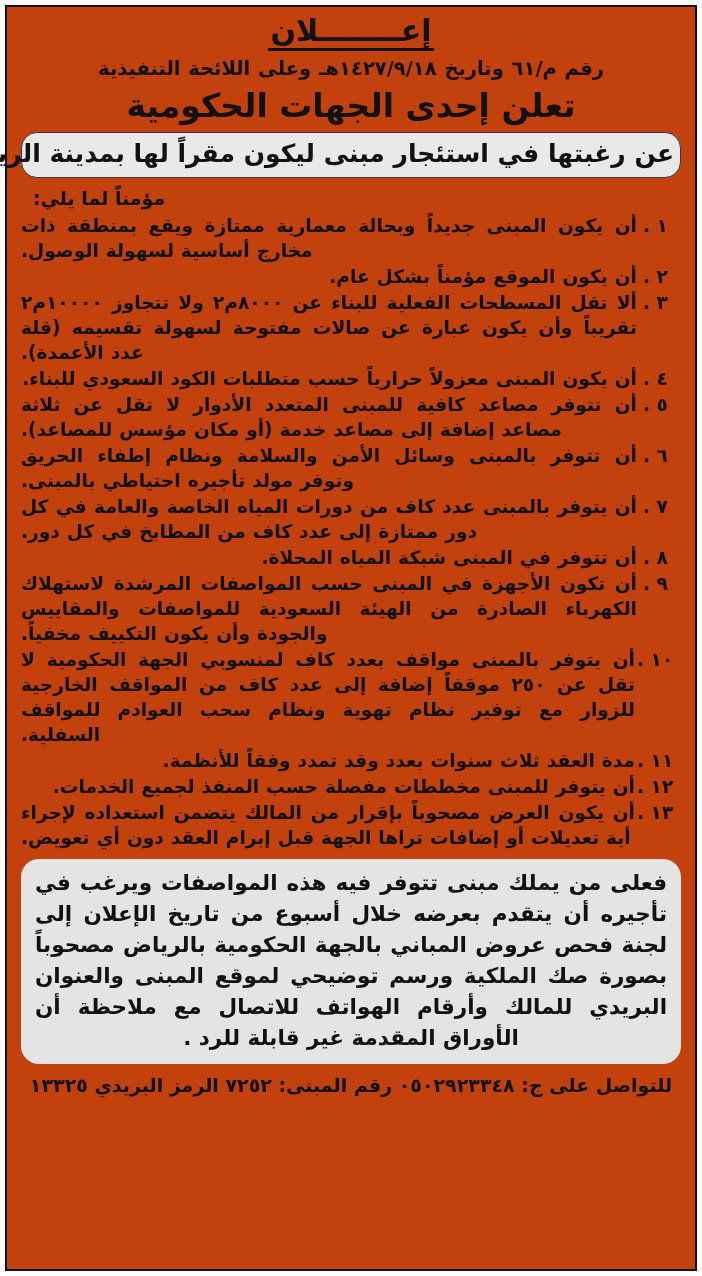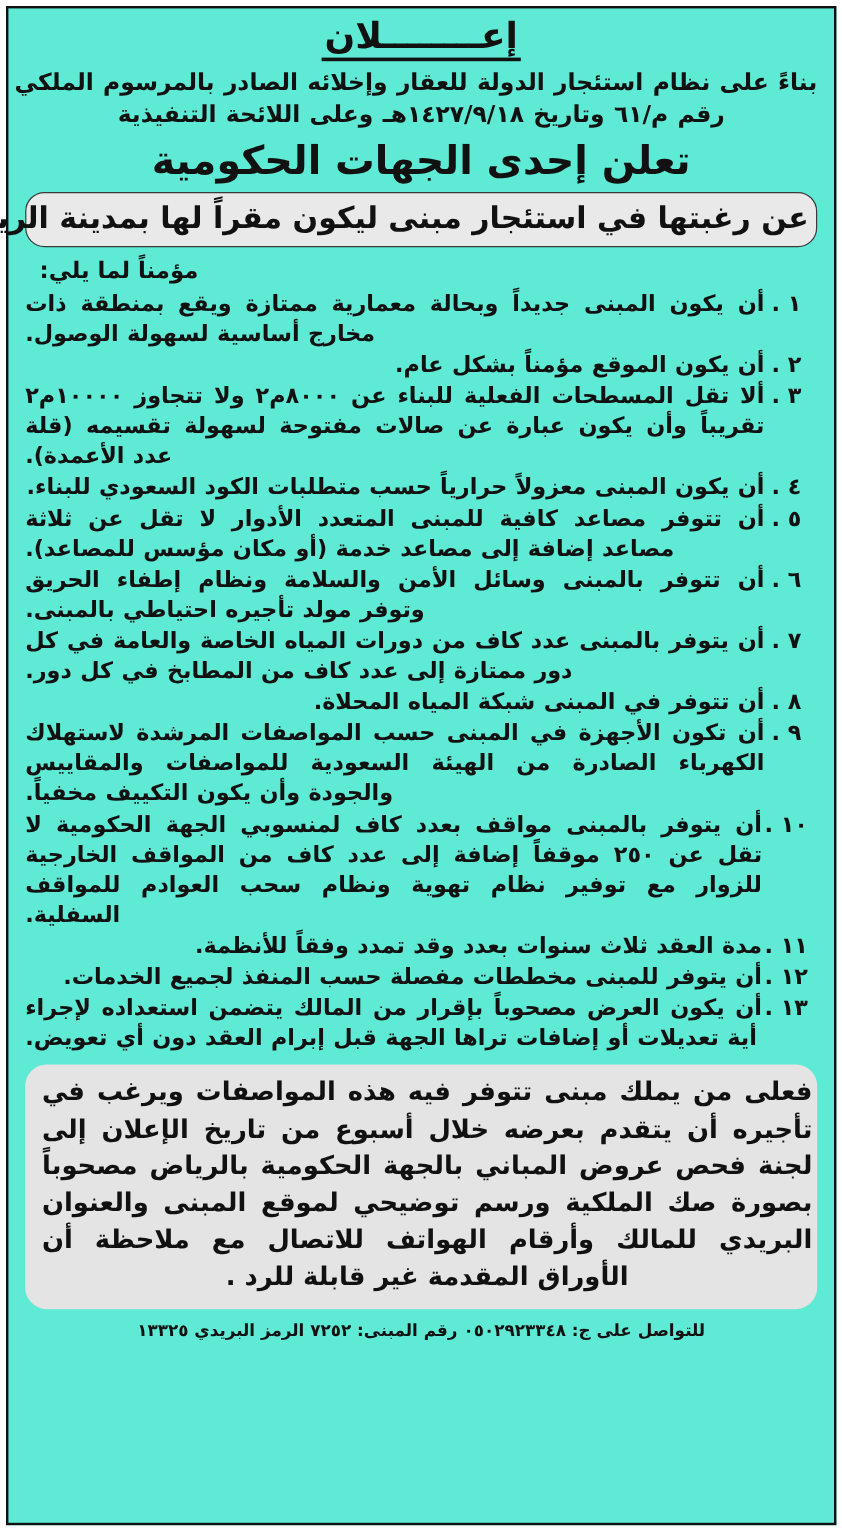--- a/index.html
+++ b/index.html
@@ -22,21 +22,21 @@
     width: 702px;
     height: 1276px;
     padding: 5px;
     background: #ffffff;
   }
   .frame {
     box-sizing: border-box;
     width: 100%;
     height: 100%;
     border: 2px solid #111111;
-    background: #5eead4;
+    background: #c2410c;
     padding: 6px 14px 4px 14px;
     display: flex;
     flex-direction: column;
   }
 
   
   .ad-heading {
     text-align: center;
     font-size: 30px;
     font-weight: bold;
@@ -129,53 +129,52 @@
     text-align: justify;
     text-align-last: left;
     word-spacing: 0.5px;
   }
   .cond-text.single { text-align: center; text-align-last: right; }
 
   
   .callout-box {
     background: #e4e4e4;
     border-radius: 18px;
-    padding: 9px 4px 10px 14px;
+    padding: 9px 14px 10px 14px;
     margin: 8px 0 6px 0;
     font-size: 21.5px;
     font-weight: bold;
     line-height: 1.44;
     text-align: justify;
     text-align-last: center;
     letter-spacing: -0.2px;
   }
 
   .contact-line {
     text-align: center;
-    font-size: 14px;
+    font-size: 19px;
     font-weight: bold;
     margin: 4px 0 2px 0;
     letter-spacing: 0px;
     white-space: nowrap;
   }
 
   .spacer { flex: 1 1 auto; }
 </style>
 </head>
 <body>
 
 <div class="page">
   <div class="frame">
 
     <div class="ad-heading">
       <span class="u">إعــــــــلان</span>
     </div>
 
     <div class="decree">
-      <div>بناءً على نظام استئجار الدولة للعقار وإخلائه الصادر بالمرسوم الملكي</div>
       <div>رقم م/٦١ وتاريخ ١٤٢٧/٩/١٨هـ وعلى اللائحة التنفيذية</div>
     </div>
 
     <div class="announcer">تعلن إحدى الجهات الحكومية</div>
 
     <div class="highlight-box">عن رغبتها في استئجار مبنى ليكون مقراً لها بمدينة الرياض</div>
 
     <div class="per-following">
       <span class="per-following-inner">مؤمناً لما يلي:</span>
     </div>

